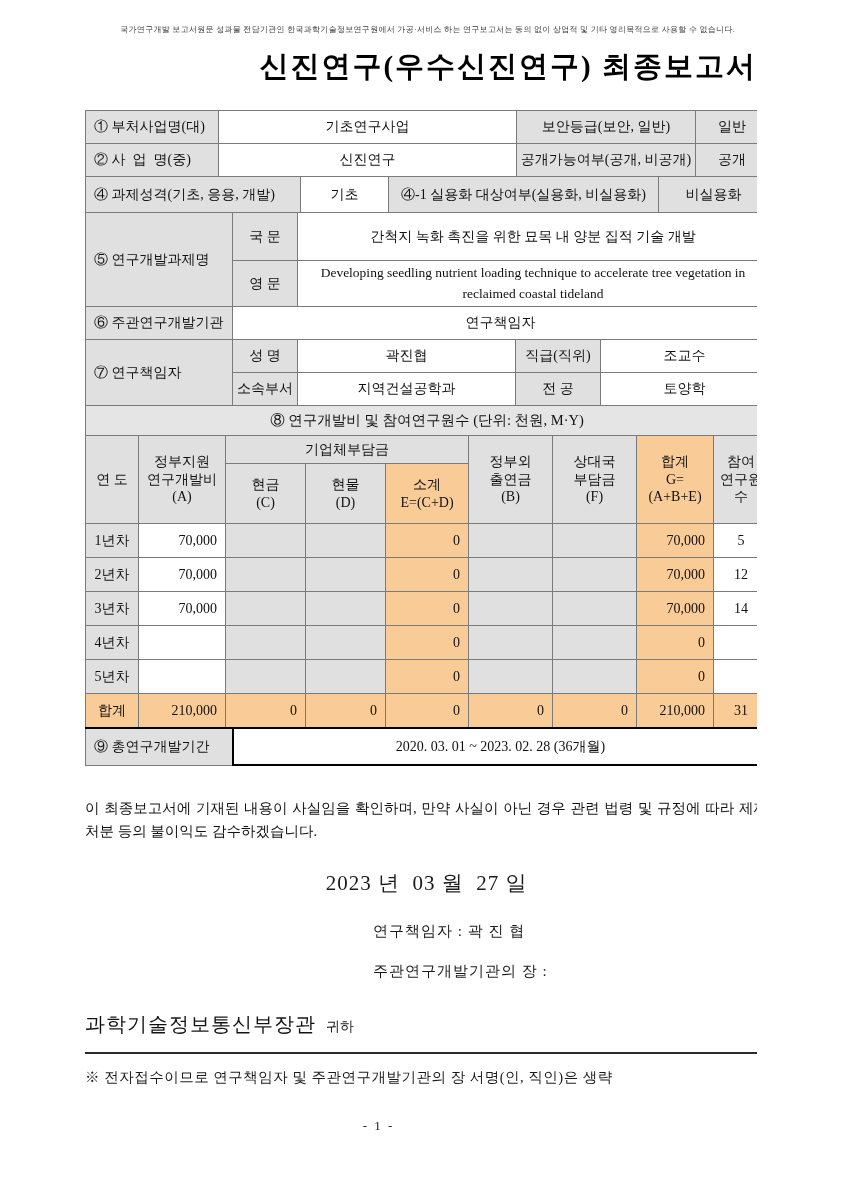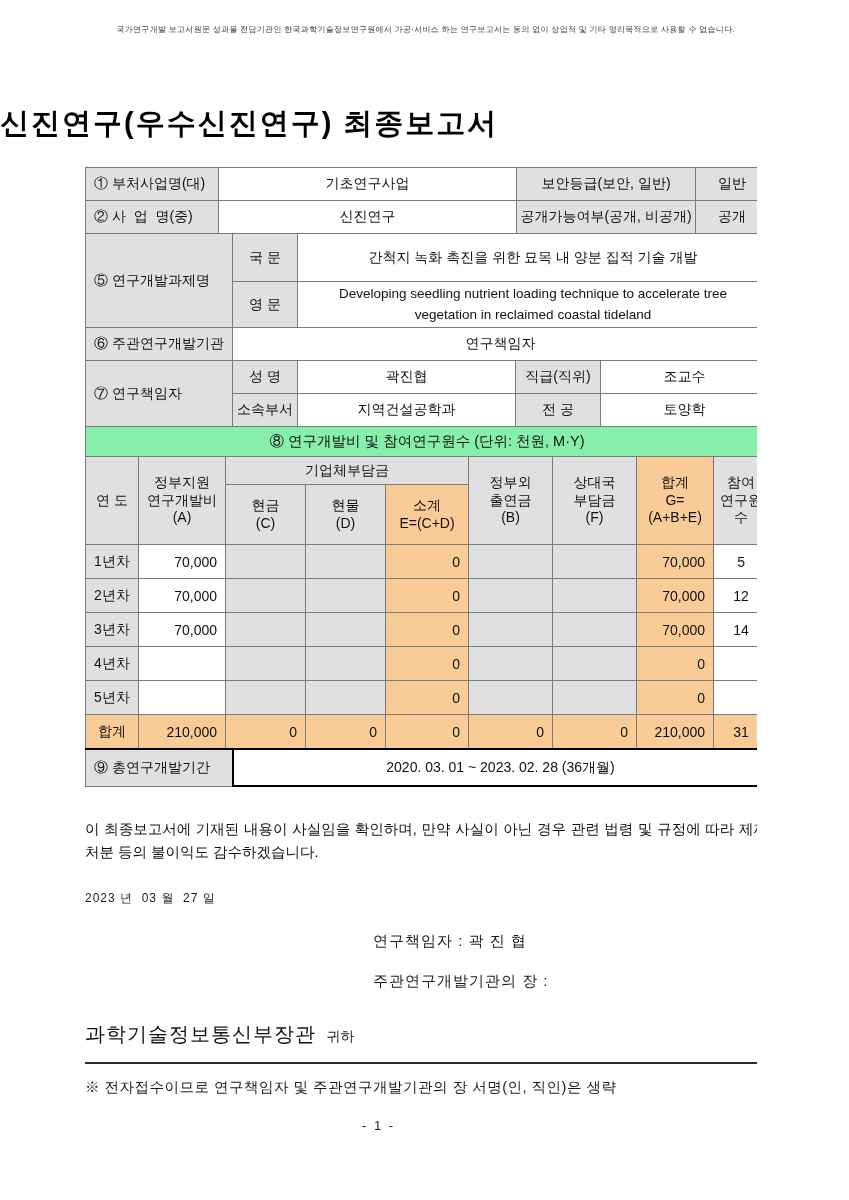--- a/index.html
+++ b/index.html
@@ -1,56 +1,56 @@
 <!DOCTYPE html>
 <html><head>
 <meta charset="utf-8">
 <style>
   * { box-sizing: border-box; }
   html,body { margin:0; padding:0; background:#fff; }
   .page {
     position:relative; width:757px; height:1200px; background:#ffffff;
-    font-family:Liberation Sans, sans-serif; color:#1a1a1a;
+    font-family:Liberation Serif, serif; color:#1a1a1a;
     overflow:hidden;
   }
   .header-note {
     position:absolute; top:24px; right:22px; font-size:8px; color:#3c3c3c;
     letter-spacing:0.3px;
   }
   .doc-title {
-    padding-top:104px; text-align:left; font-size:29px; font-weight:bold;
+    padding-top:47px; text-align:right; font-size:29px; font-weight:bold;
     letter-spacing:2px; color:#000;
   }
   .content { width:683px; margin:24px 0 0 85px; }
 
   table { border-collapse:collapse; table-layout:fixed; width:683px; margin-top:-1px; }
   td {
     border:1px solid #7a7a7a; font-size:14px; color:#111;
     text-align:center; vertical-align:middle; padding:2px 4px; overflow:hidden;
   }
   .lbl  { background:#e0e0e0; text-align:left; padding-left:8px; }
   .lblc { background:#e0e0e0; text-align:center; }
   .gray   { background:#e0e0e0; }
   .orange { background:#f9cb96; }
   .num { text-align:right; padding-right:8px; }
   .pre { white-space:pre-line; line-height:1.25; }
   .prw { white-space:pre-wrap; }
   .eng { font-size:13.5px; text-align:center; line-height:1.5; padding:2px 10px; }
-  .section-band { background:#86efac; font-size:14.5px; }
+  .section-band { background:#e5e5e5; font-size:14.5px; }
 
   .thick-top td { border-top:2px solid #000; }
   td.thick { border:2px solid #000; }
 
   .declaration {
     margin-top:31px; font-size:14.5px; line-height:1.6; text-align:justify;
     word-break:keep-all; color:#111;
   }
   .signature { margin-top:25px; padding-left:288px; font-size:15px; }
   .signature .sig-line { margin:0 0 21px 0; letter-spacing:1px; }
-  .sig-date { text-align:left; padding-left:0; margin:0 0 21px 0; font-size:12px; letter-spacing:1px; }
+  .sig-date { text-align:center; padding-left:0; margin:0 0 21px 0; font-size:21px; letter-spacing:1px; }
 
   .minister-line {
     margin-top:30px; border-bottom:2px solid #2b2b2b; padding-bottom:14px;
   }
   .minister-name { font-size:20px; letter-spacing:1px; color:#111; }
   .honorific { font-size:14px; margin-left:6px; }
   .footer-note { margin-top:14px; font-size:14.5px; letter-spacing:0.5px; }
   .page-number {
     position:absolute; top:1118px; left:0; width:100%;
     text-align:center; font-size:13px; color:#222; letter-spacing:2px;
@@ -83,20 +83,36 @@
       </tr>
       <tr style="height:33px">
         <td class="lbl prw">② 사  업  명(중)</td>
         <td>신진연구</td>
         <td class="lblc" style="padding-left:1px;padding-right:1px">공개가능여부(공개, 비공개)</td>
         <td class="gray">공개</td>
       </tr>
     </tbody>
       </table>
 
+    <table>
+      <colgroup>
+          <col style="width:215px">
+          <col style="width:88px">
+          <col style="width:270px">
+          <col style="width:110px">
+        </colgroup>
+      <tbody>
+          <tr style="height:36px">
+        <td class="lbl">④ 과제성격(기초, 응용, 개발)</td>
+        <td>기초</td>
+        <td class="lblc" style="padding-left:1px;padding-right:1px">④-1 실용화 대상여부(실용화, 비실용화)</td>
+        <td class="gray">비실용화</td>
+      </tr>
+    </tbody>
+      </table>
 
     <table>
       <colgroup>
           <col style="width:147px">
           <col style="width:65px">
           <col style="width:218px">
           <col style="width:85px">
           <col style="width:168px">
         </colgroup>
       <tbody>

